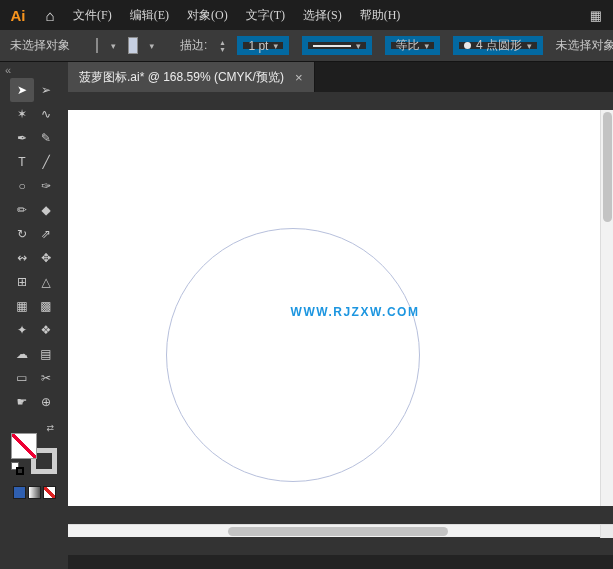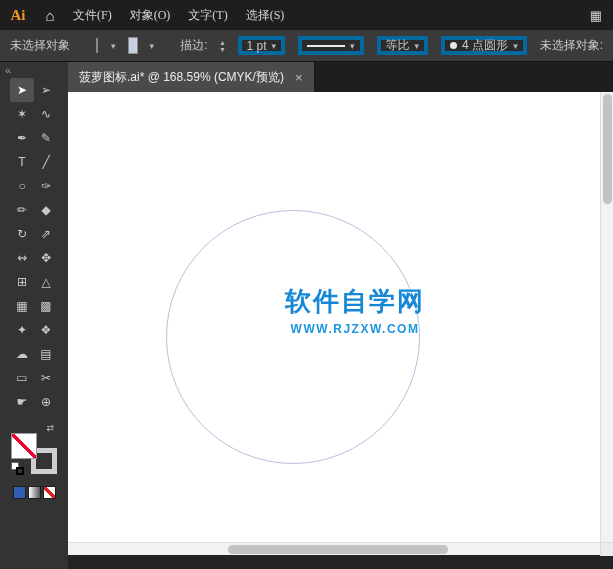--- a/index.html
+++ b/index.html
@@ -1,34 +1,34 @@
 <!DOCTYPE html>
 <html><head>
 <meta charset="utf-8">
 <style>
   * { box-sizing: border-box; margin: 0; padding: 0; }
   html,body { width:613px; height:569px; overflow:hidden; }
   body { background:#333; font-family:"Liberation Sans","DejaVu Sans",sans-serif; }
 
   
   .menubar { height:30px; background:#1e1e1e; display:flex; align-items:center; color:#d6d6d6; font-size:12px; }
-  .logo { width:36px; text-align:center; color:#f7941e; font-weight:bold; font-size:15px;font-family:Liberation Serif, serif; }
+  .logo { width:36px; text-align:center; color:#f7941e; font-weight:bold; font-size:15px; }
   .home { width:28px; text-align:center; font-size:15px; color:#e8e8e8; }
   .menu-item { padding:0 9px; line-height:30px; white-space:nowrap;font-family:Liberation Serif, serif; }
   .mb-spacer { flex:1; }
   .workspace-icon { width:34px; text-align:center; color:#cfcfcf; font-size:13px; }
 
   
   .controlbar { height:32px; background:#3a3a3a; border-bottom:1px solid #141414; display:flex; align-items:center; color:#c8c8c8; font-size:12px; padding:0 10px; gap:13px; white-space:nowrap; overflow:hidden; }
   .sep { width:1px; height:20px; background:#242424; box-shadow:1px 0 0 #4b4b4b; }
   .swatch { width:15px; height:15px; border:1px solid #8a8a8a; background:linear-gradient(45deg,#fff 43%,#d22 43%,#d22 57%,#fff 57%); }
   .stroke-swatch { width:15px; height:15px; border:4px solid #c7d0e2; background:transparent; outline:1px solid #8a8a8a; }
   .dd { font-size:9px; color:#b5b5b5; }
   .stepper { display:flex; flex-direction:column; line-height:7px; font-size:8px; color:#b5b5b5; }
-  .field { display:flex; align-items:center; background:#2b2b2b; border:4px solid #0369a1; height:19px; padding:0 5px; gap:5px; }
+  .field { display:flex; align-items:center; background:#2b2b2b; border:6px solid #0369a1; height:19px; padding:0 5px; gap:5px; }
   .line-preview { width:38px; height:2px; background:#e8e8e8; }
   .dot { width:7px; height:7px; border-radius:50%; background:#e8e8e8; }
 
   
   .body-row { display:flex; height:507px; }
 
   
   .toolbar { width:68px; background:#333; display:flex; flex-direction:column; align-items:center; flex:none; }
   .collapse { align-self:flex-start; color:#9a9a9a; font-size:11px; padding:2px 5px 0 5px; }
   .tools { display:grid; grid-template-columns:24px 24px; margin-top:2px; }
@@ -42,21 +42,21 @@
   .mini-default { position:absolute; left:0; bottom:-1px; width:13px; height:13px; z-index:3; }
   .mini-fill { position:absolute; left:0; top:0; width:8px; height:8px; background:#fff; border:1px solid #666; }
   .mini-stroke { position:absolute; right:0; bottom:0; width:8px; height:8px; border:2px solid #000; background:#333; }
   .mode-btns { display:flex; gap:2px; margin-top:12px; }
   .mode-btn { width:13px; height:13px; border:1px solid #1d1d1d; }
   .color-btn { background:#2f5fb0; }
   .grad-btn { background:linear-gradient(90deg,#fff,#555); }
   .none-btn { background:linear-gradient(45deg,#fff 40%,#d22 40%,#d22 60%,#fff 60%); }
 
   
-  .main { flex:1; display:flex; flex-direction:column; min-width:0; }
+  .main { flex:1; display:flex; flex-direction:column; min-width:0;gap:18px; }
   .tabbar { height:30px; background:#1e1e1e; display:flex; align-items:stretch; }
   .tab { background:#4b4b4b; color:#ececec; font-size:12px; display:flex; align-items:center; padding:0 11px; gap:11px; border-right:1px solid #161616; }
   .tab-close { color:#c0c0c0; font-size:13px; }
 
   .workarea { flex:1; display:flex; min-height:0; }
   .canvas { flex:1; background:#fff; position:relative; overflow:hidden; }
   .circle { position:absolute; left:98px; top:118px; width:254px; height:254px; border:1px solid #b7c0dc; border-radius:50%; }
   .watermark { position:absolute; left:287px; top:192px; transform:translateX(-50%); text-align:center; font-weight:bold; white-space:nowrap; }
   .wm-title { font-size:26px; color:#1688d8; letter-spacing:2px; }
   .wm-url { font-size:12px; color:#1d96e0; letter-spacing:1.5px; margin-top:3px; }
@@ -68,23 +68,25 @@
   .corner { position:absolute; right:0; top:0; width:13px; height:13px; background:#ebebeb; border-left:1px solid #dcdcdc; }
   .statusbar { height:14px; background:#232323; flex:none; }
 </style>
 </head>
 <body>
 
 <div class="menubar">
   <div class="logo">Ai</div>
   <div class="home">⌂</div>
   <div class="menu-item">文件(F)</div>
+  <div class="menu-item">编辑(E)</div>
   <div class="menu-item">对象(O)</div>
   <div class="menu-item">文字(T)</div>
   <div class="menu-item">选择(S)</div>
+  <div class="menu-item">帮助(H)</div>
   <div class="mb-spacer"></div>
   <div class="workspace-icon">▦</div>
 </div>
 
 <div class="controlbar">
   <span>未选择对象</span>
   <span class="sep"></span>
   <span class="swatch"></span>
   <span class="dd">▾</span>
   <span class="stroke-swatch"></span>
@@ -172,21 +174,20 @@
       <div class="tab">
         <span>菠萝图标.ai* @ 168.59% (CMYK/预览)</span>
         <span class="tab-close">×</span>
       </div>
     </div>
 
     <div class="workarea">
       <div class="canvas">
         <div class="circle"></div>
         <div class="watermark">
-          <div class="wm-title">软件自学网</div>
           <div class="wm-url">WWW.RJZXW.COM</div>
         </div>
       </div>
       <div class="vscroll">
         <div class="vthumb"></div>
       </div>
     </div>
 
     <div class="hscroll">
       <div class="hthumb"></div>

